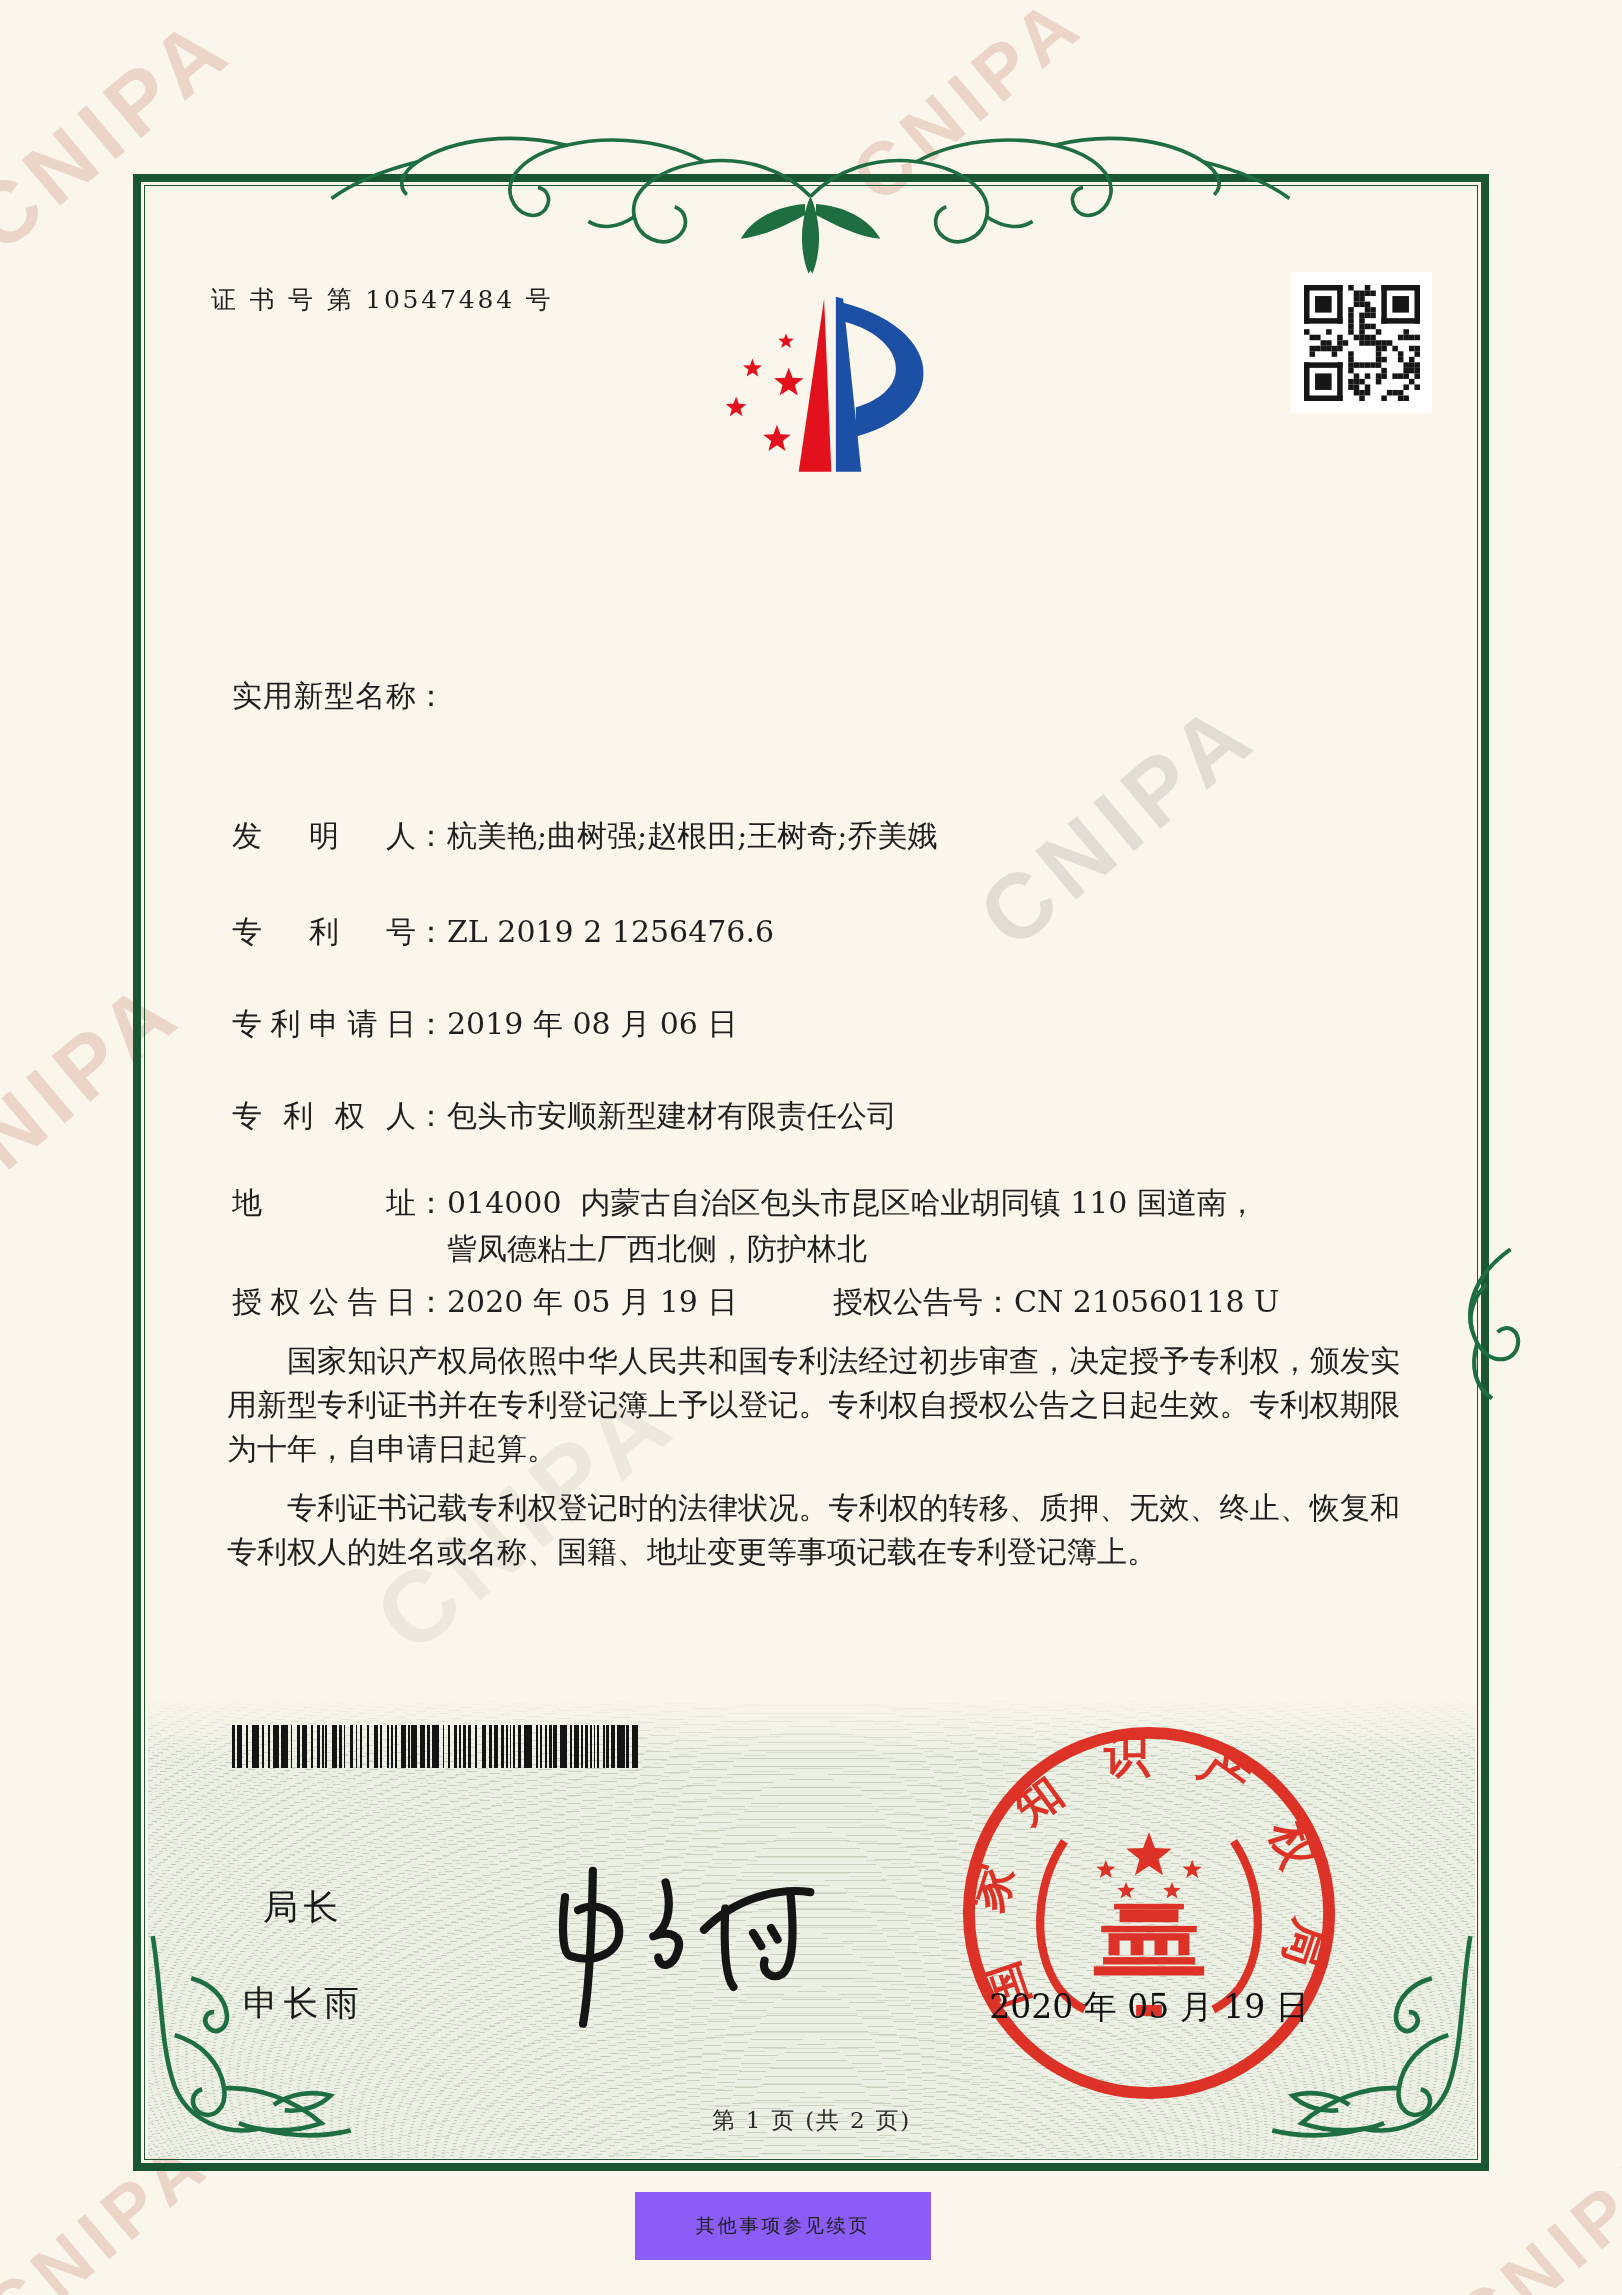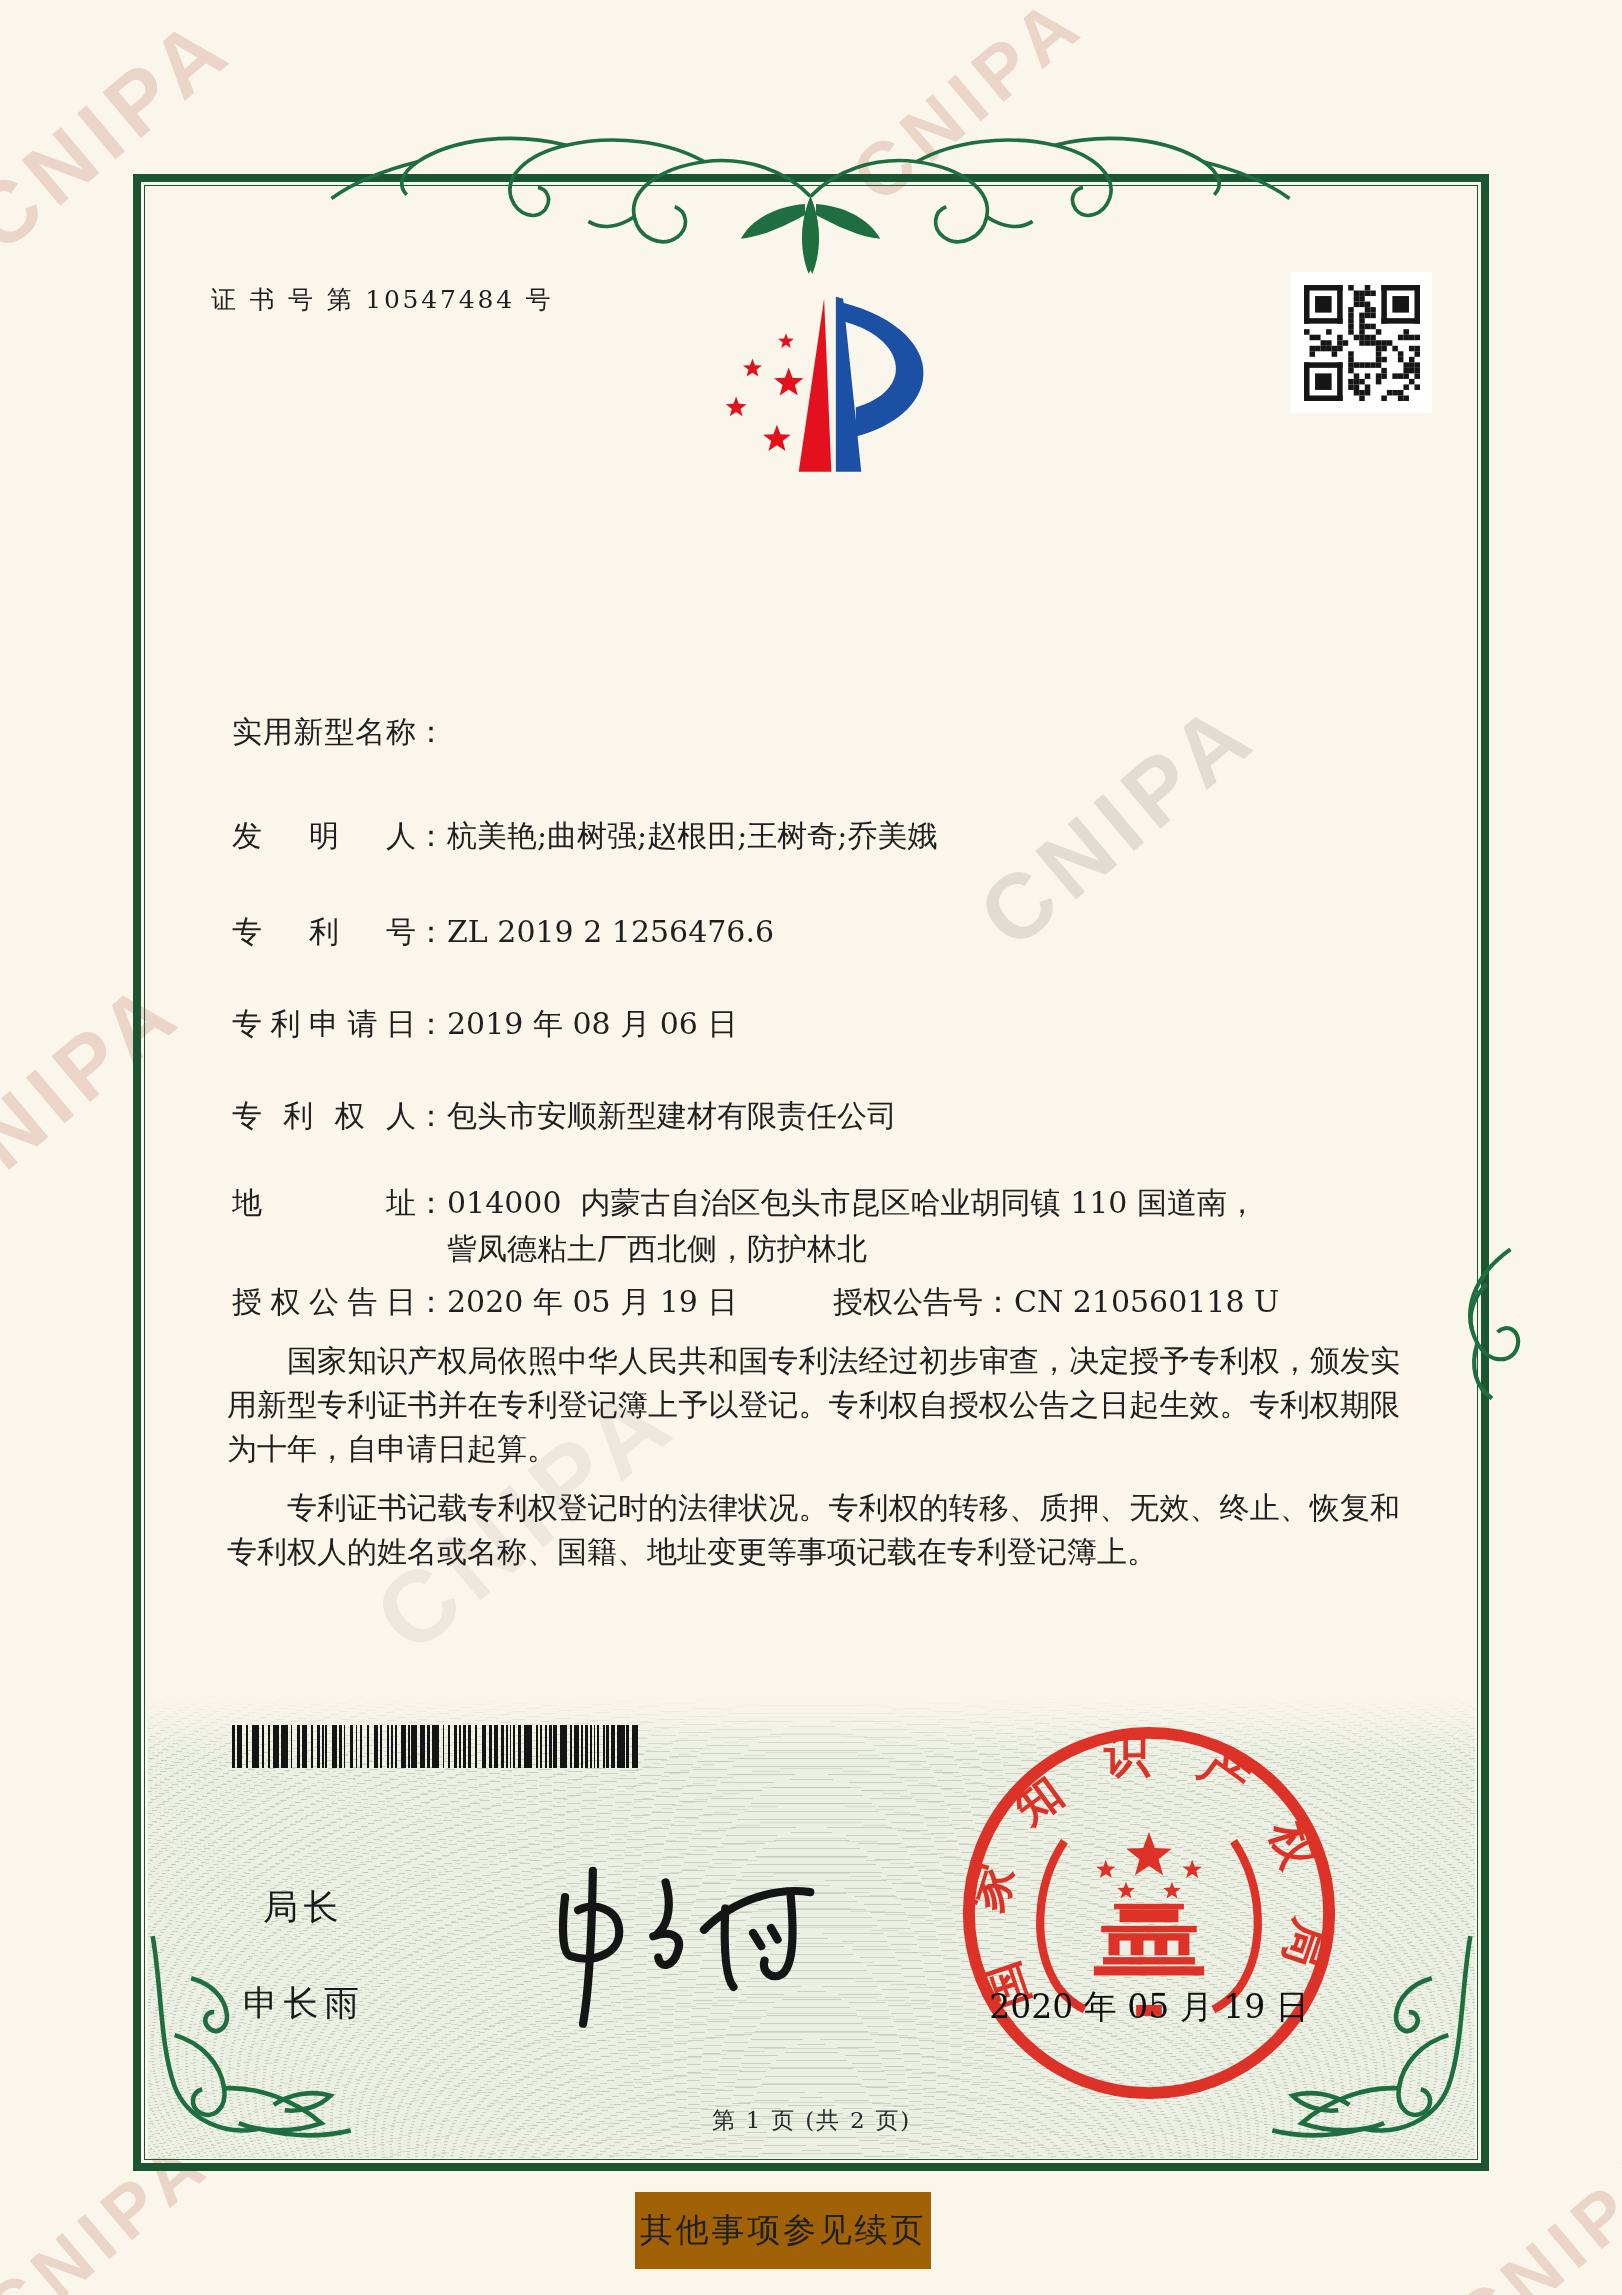--- a/index.html
+++ b/index.html
@@ -52,22 +52,22 @@
   .barcode{position:absolute;left:232px;top:1725px;height:43px;display:flex;z-index:4;}
   .barcode .bar{height:43px;background:#141414;}
   .sig-label{position:absolute;left:243px;font-size:35px;letter-spacing:5.5px;z-index:4;
     font-family:"DejaVu Sans","Liberation Sans",sans-serif;color:#1a1a1a;}
   .sig-svg{position:absolute;left:473px;top:1848px;width:377px;height:188px;z-index:4;}
   .seal{position:absolute;left:956px;top:1720px;width:386px;height:386px;z-index:5;opacity:0.92;}
   .seal-date{position:absolute;left:956px;top:1985px;width:386px;text-align:center;
     font-size:33px;color:#101010;z-index:6;}
   .page-num{position:absolute;left:92px;width:1439px;top:2105px;text-align:center;
     font-size:23px;letter-spacing:1.8px;color:#2a2a2a;z-index:4;}
-  .footer-box{position:absolute;left:635px;top:2192px;width:296px;height:77px;background:#a16207;
-    display:flex;align-items:center;justify-content:center;font-size:33px;letter-spacing:2.8px;z-index:4;}
+  .footer-box{position:absolute;left:635px;top:2192px;width:296px;height:68px;background:#8b5cf6;
+    display:flex;align-items:center;justify-content:center;font-size:19px;letter-spacing:2.8px;z-index:4;}
 </style>
 </head>
 <body>
 
 <div class="page">
 
   <div class="wm wm-pink" style="left:-55px;top:83px;font-size:87px;">CNIPA</div>
   <div class="wm wm-pink" style="left:831px;top:55px;font-size:75px;">CNIPA</div>
   <div class="wm wm-gray" style="left:955px;top:771px;font-size:92px;">CNIPA</div>
   <div class="wm wm-pink" style="left:-106px;top:1047px;font-size:87px;">CNIPA</div>
@@ -266,21 +266,21 @@
         <rect x="96" y="114" width="6" height="6" fill="#161616"></rect>
         <rect x="102" y="114" width="6" height="6" fill="#161616"></rect>
         <rect x="60" y="120" width="6" height="6" fill="#161616"></rect>
         <rect x="84" y="120" width="6" height="6" fill="#161616"></rect>
         <rect x="102" y="120" width="6" height="6" fill="#161616"></rect>
         <rect x="108" y="120" width="6" height="6" fill="#161616"></rect>
       </svg>
   </div>
 
 
-  <div class="frow" style="top:709px">
+  <div class="frow" style="top:673px">
     <span class="flabel">实用新型名称</span>
       <span class="fcolon">：</span>
   </div>
   <div class="frow" style="top:813px">
     <span class="flabel">发明人</span>
       <span class="fcolon">：</span>
       <span class="fvalue">杭美艳;曲树强;赵根田;王树奇;乔美娥</span>
   </div>
   <div class="frow" style="top:909px">
     <span class="flabel">专利号</span>

